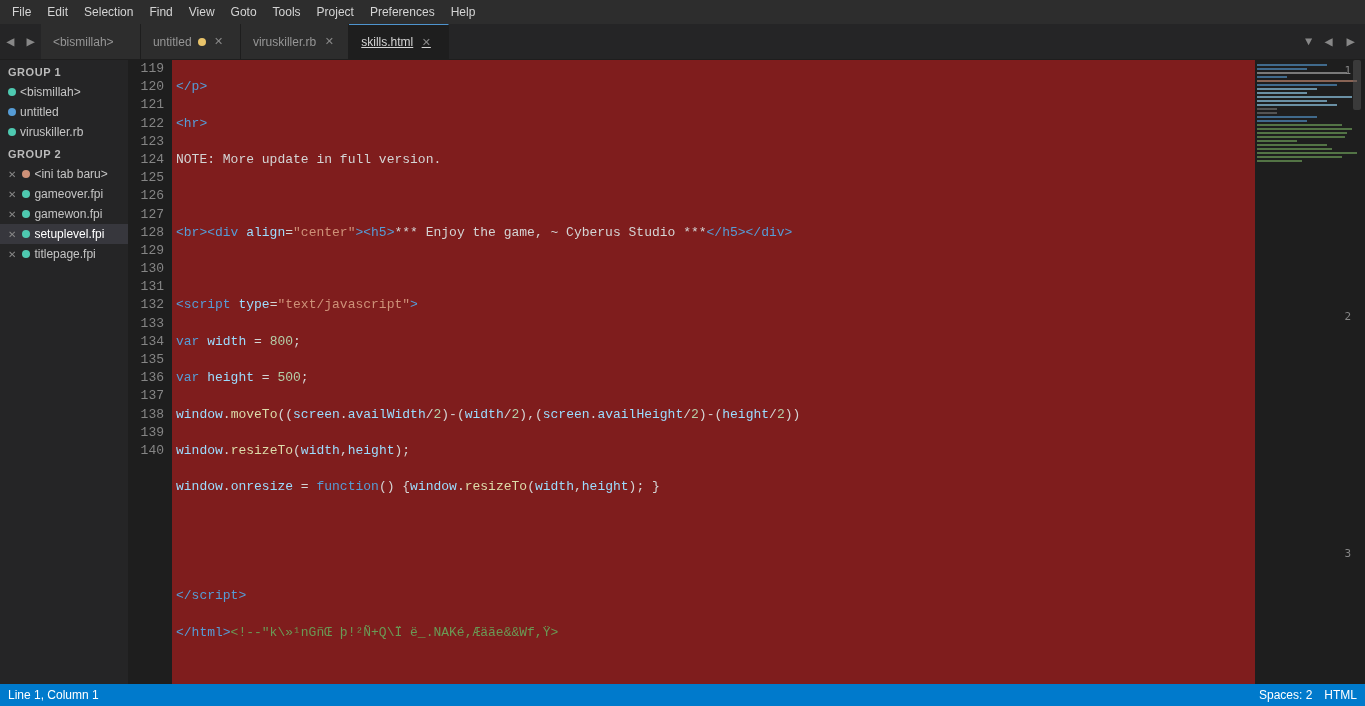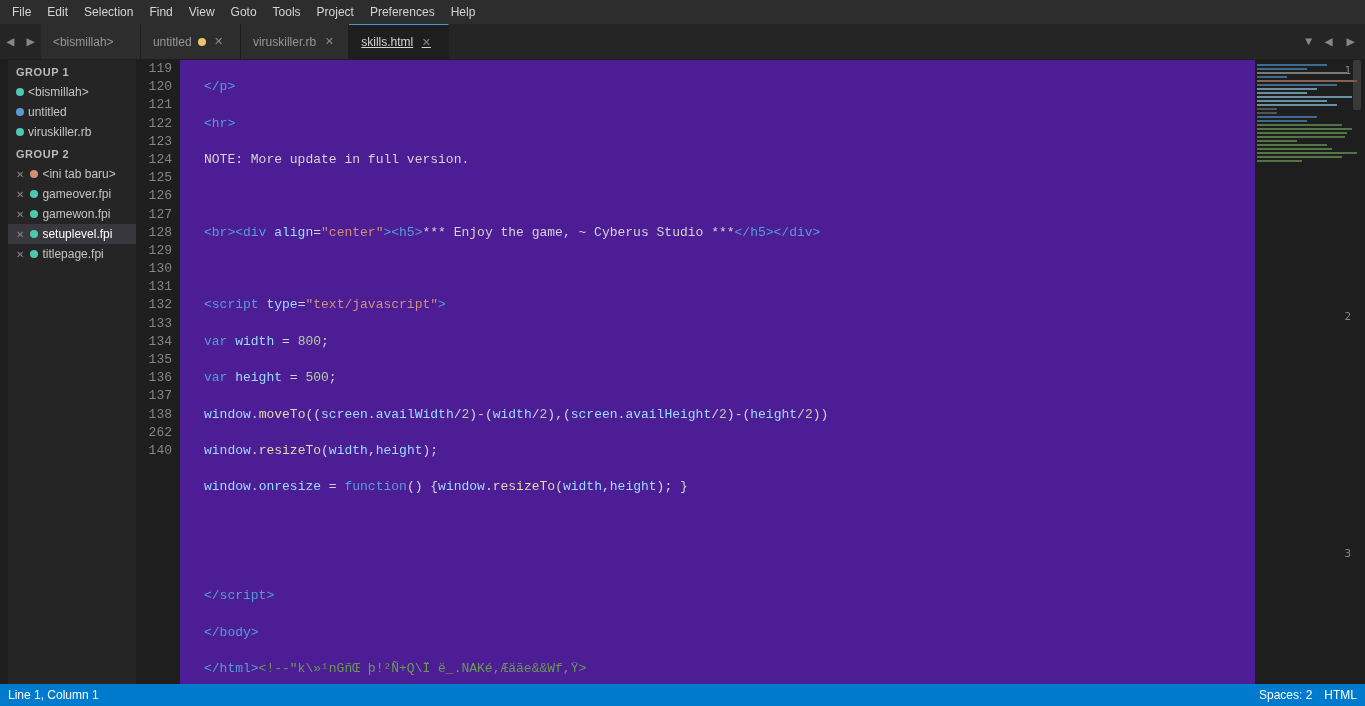--- a/index.html
+++ b/index.html
@@ -107,21 +107,20 @@
     }
 
     
     #sidebar {
       width: 128px;
       background: #252526;
       flex-shrink: 0;
       overflow-y: auto;
       font-family: Arial, sans-serif;
       font-size: 12px;
-      margin-left: 8px;
     }
     .group-header {
       color: #bbbbbb;
       padding: 6px 8px 4px 8px;
       font-size: 11px;
       font-weight: bold;
       letter-spacing: 0.05em;
     }
     .sidebar-item {
       display: flex;
@@ -146,22 +145,21 @@
       margin-right: 2px;
       color: #888;
       font-size: 10px;
     }
 
     
     #editor-area {
       flex: 1;
       display: flex;
       overflow: hidden;
-      background: #4c1d95;
-      gap: 20px;
+      background: #7f1d1d;
     }
 
     
     #line-numbers {
       background: #1e1e1e;
       color: #858585;
       padding: 0 8px;
       text-align: right;
       font-size: 13px;
       line-height: 1.4;
@@ -344,41 +342,40 @@
       <div class="line-num">129</div>
       <div class="line-num">130</div>
       <div class="line-num">131</div>
       <div class="line-num">132</div>
       <div class="line-num">133</div>
       <div class="line-num">134</div>
       <div class="line-num">135</div>
       <div class="line-num">136</div>
       <div class="line-num">137</div>
       <div class="line-num">138</div>
-      <div class="line-num">262</div>
+      <div class="line-num">139</div>
       <div class="line-num">140</div>
     </div>
 
     <div id="code-content">
 <div class="code-line"><span class="tag">&lt;/p&gt;</span></div>
 <div class="code-line"><span class="tag">&lt;hr&gt;</span></div>
 <div class="code-line"><span class="txt">NOTE: More update in full version.</span></div>
 <div class="code-line"></div>
 <div class="code-line"><span class="tag">&lt;br&gt;&lt;div </span><span class="attr">align</span><span class="txt">=</span><span class="str">"center"</span><span class="tag">&gt;&lt;h5&gt;</span><span class="txt">*** Enjoy the game, ~ Cyberus Studio ***</span><span class="tag">&lt;/h5&gt;&lt;/div&gt;</span></div>
 <div class="code-line"></div>
 <div class="code-line"><span class="tag">&lt;script </span><span class="attr">type</span><span class="txt">=</span><span class="str">"text/javascript"</span><span class="tag">&gt;</span></div>
 <div class="code-line"><span class="kw">var</span><span class="txt"> </span><span class="var-name">width</span><span class="txt"> = </span><span class="num">800</span><span class="txt">;</span></div>
 <div class="code-line"><span class="kw">var</span><span class="txt"> </span><span class="var-name">height</span><span class="txt"> = </span><span class="num">500</span><span class="txt">;</span></div>
 <div class="code-line"><span class="var-name">window</span><span class="txt">.</span><span class="func">moveTo</span><span class="txt">((</span><span class="var-name">screen</span><span class="txt">.</span><span class="var-name">availWidth</span><span class="txt">/</span><span class="num">2</span><span class="txt">)-(</span><span class="var-name">width</span><span class="txt">/</span><span class="num">2</span><span class="txt">),(</span><span class="var-name">screen</span><span class="txt">.</span><span class="var-name">availHeight</span><span class="txt">/</span><span class="num">2</span><span class="txt">)-(</span><span class="var-name">height</span><span class="txt">/</span><span class="num">2</span><span class="txt">))</span></div>
 <div class="code-line"><span class="var-name">window</span><span class="txt">.</span><span class="func">resizeTo</span><span class="txt">(</span><span class="var-name">width</span><span class="txt">,</span><span class="var-name">height</span><span class="txt">);</span></div>
 <div class="code-line"><span class="var-name">window</span><span class="txt">.</span><span class="var-name">onresize</span><span class="txt"> = </span><span class="kw">function</span><span class="txt">() {</span><span class="var-name">window</span><span class="txt">.</span><span class="func">resizeTo</span><span class="txt">(</span><span class="var-name">width</span><span class="txt">,</span><span class="var-name">height</span><span class="txt">); }</span></div>
 <div class="code-line"></div>
 <div class="code-line"></div>
 <div class="code-line"><span class="tag">&lt;/script&gt;</span></div>
-<div class="code-line"><span class="tag">&lt;/body&gt;</span></div>
 <div class="code-line"><span class="tag">&lt;/html&gt;</span><span class="comment">&lt;!--"k\»¹nGñŒ þ!²Ñ+Q\Ï ë_.NAKé,Æäãe&amp;&amp;Wf,Ÿ&gt;</span></div>
 
 
 
 
 
 
 
 
     </div>

